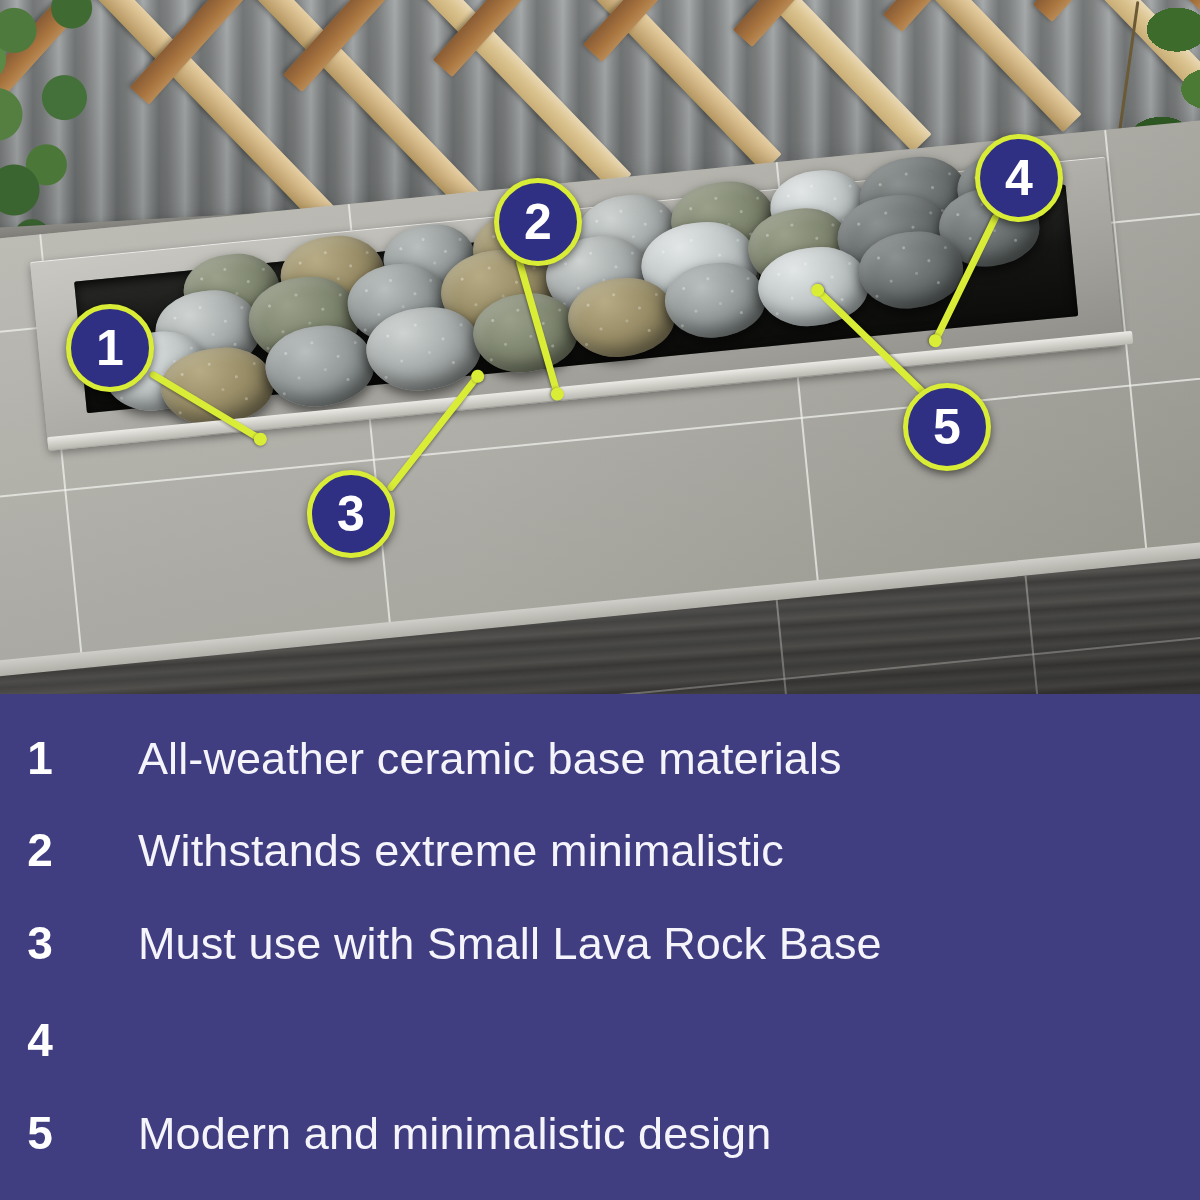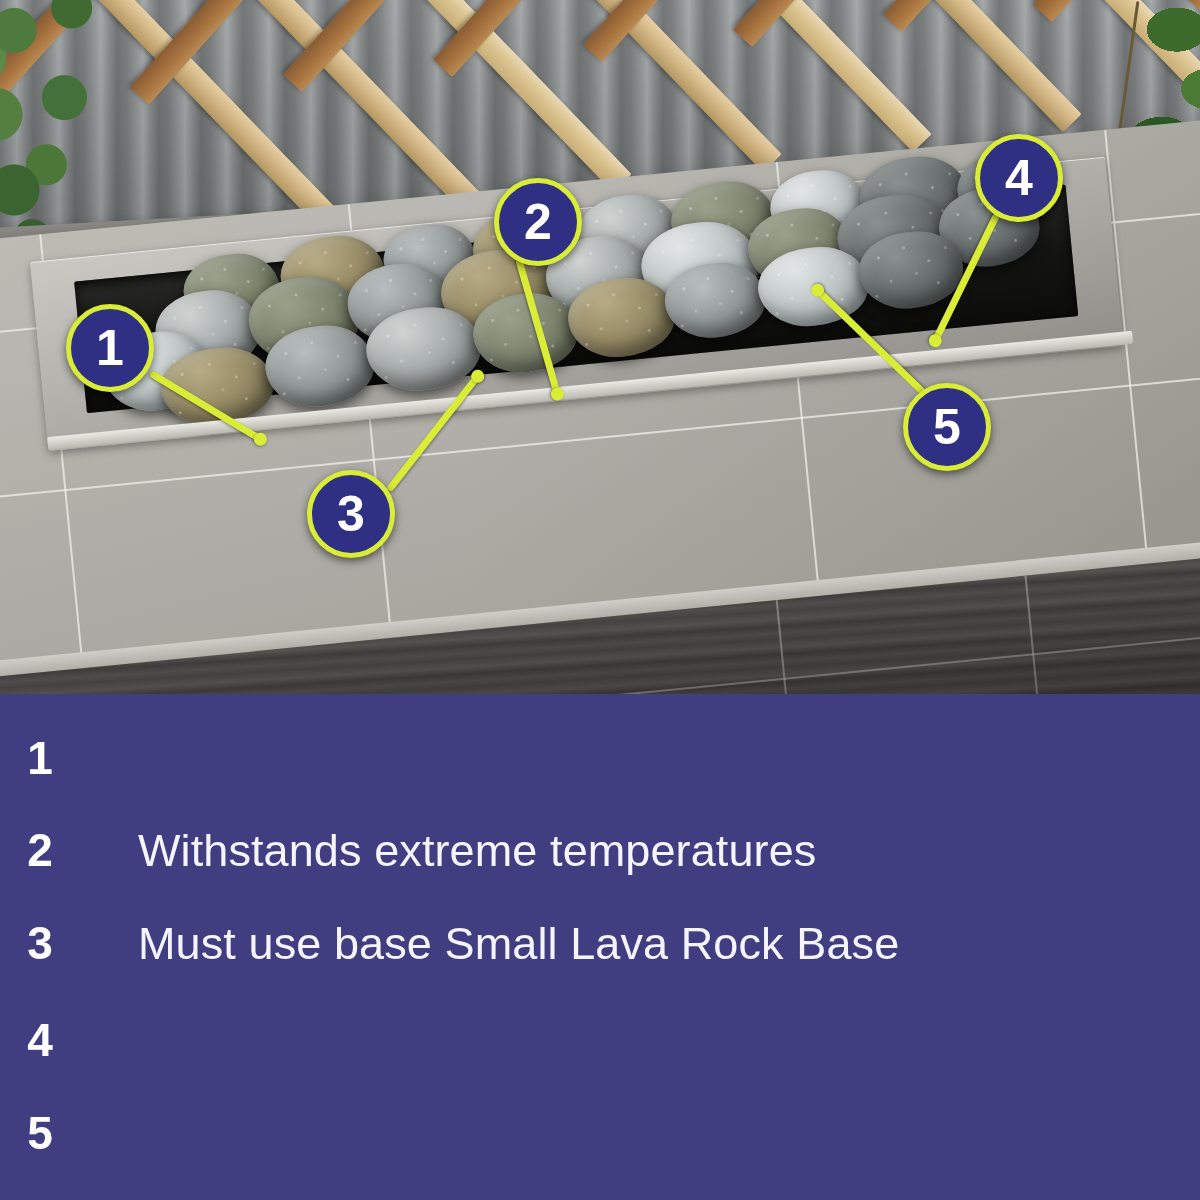--- a/index.html
+++ b/index.html
@@ -363,35 +363,37 @@
       </div>
       <div class="badge" style="left:903px; top:383px;">5</div>
     </div>
 
   </div>
 
   <div id="panel">
 
     <div class="feature-row" style="top:34px;">
       <div class="feature-num">1</div>
+      <div class="feature-text">All-weather ceramic base materials</div>
     </div>
 
     <div class="feature-row" style="top:126px;">
       <div class="feature-num">2</div>
-      <div class="feature-text">Withstands extreme temperatures</div>
+      <div class="feature-text">Withstands extreme minimalistic</div>
     </div>
 
     <div class="feature-row" style="top:219px;">
       <div class="feature-num">3</div>
-      <div class="feature-text">Must use base Small Lava Rock Base</div>
+      <div class="feature-text">Must use with Small Lava Rock Base</div>
     </div>
 
     <div class="feature-row" style="top:316px;">
       <div class="feature-num">4</div>
     </div>
 
     <div class="feature-row" style="top:409px;">
       <div class="feature-num">5</div>
+      <div class="feature-text">Modern and minimalistic design</div>
     </div>
 
   </div>
 
 </div>
 
 </body></html>

